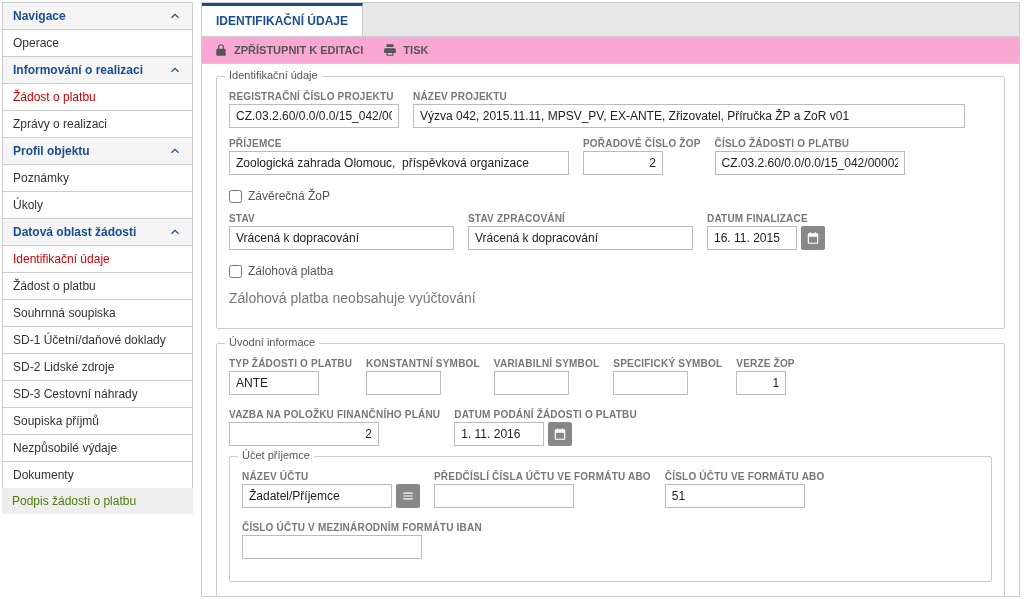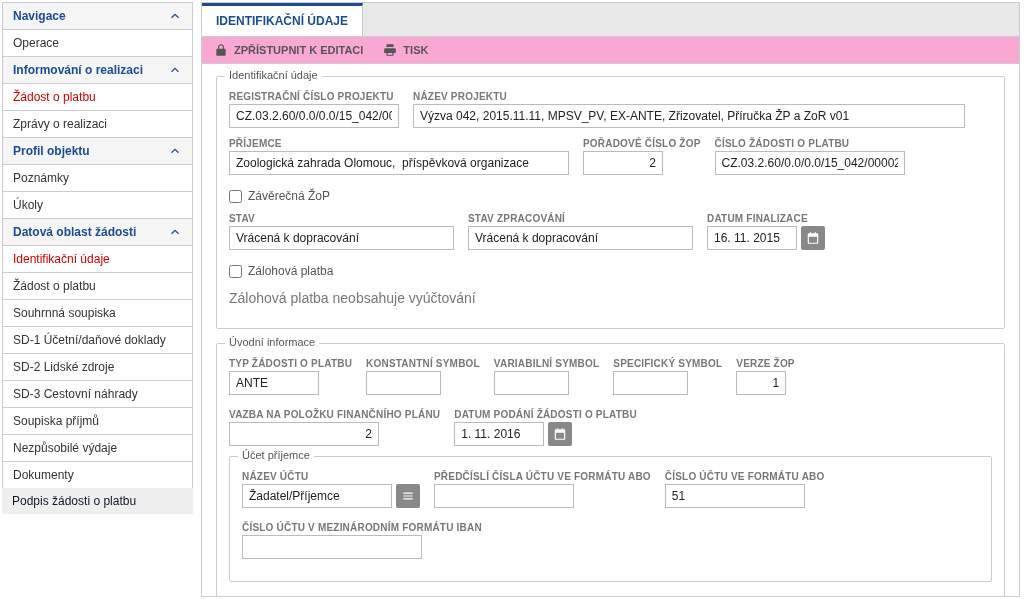--- a/index.html
+++ b/index.html
@@ -8,21 +8,21 @@
 
   
   .sidebar { width: 195px; flex-shrink: 0; padding: 2px; }
   .nav-item {
     display: flex; align-items: center; justify-content: space-between;
     padding: 6px 10px; border: 1px solid #ccc; margin-bottom: -1px;
     background: #fff; cursor: pointer;
   }
   .nav-item.header { font-weight: bold; color: #1a4d8f; background: #f5f5f5; }
   .nav-item.red { color: #c00; }
-  .nav-item.grey { background: #eee; color: #0f172a; border: none; }
+  .nav-item.grey { background: #eee; color: #4d7c0f; border: none; }
   .chevron { width: 14px; height: 14px; stroke: #1a4d8f; stroke-width: 2; fill: none; }
 
   
   .main { flex: 1; display: flex; flex-direction: column; border: 1px solid #ccc; margin: 2px 4px 2px 6px; overflow: hidden; }
   .tab-bar { display: flex; border-bottom: 1px solid #ccc; background: #e8e8e8; }
   .tab { padding: 8px 14px; font-weight: bold; color: #1a4d8f; background: #fff; border-right: 1px solid #ccc; border-top: 3px solid #1a4d8f; }
   .toolbar { display: flex; gap: 20px; border-bottom: 1px solid #ccc; background: #f9a8d4; padding: 6px 12px; }
   .tool-btn { display: flex; align-items: center; gap: 6px; font-weight: bold; color: #555; cursor: pointer; font-size: 11px; }
   .tool-icon { width: 14px; height: 14px; fill: #555; }
 

